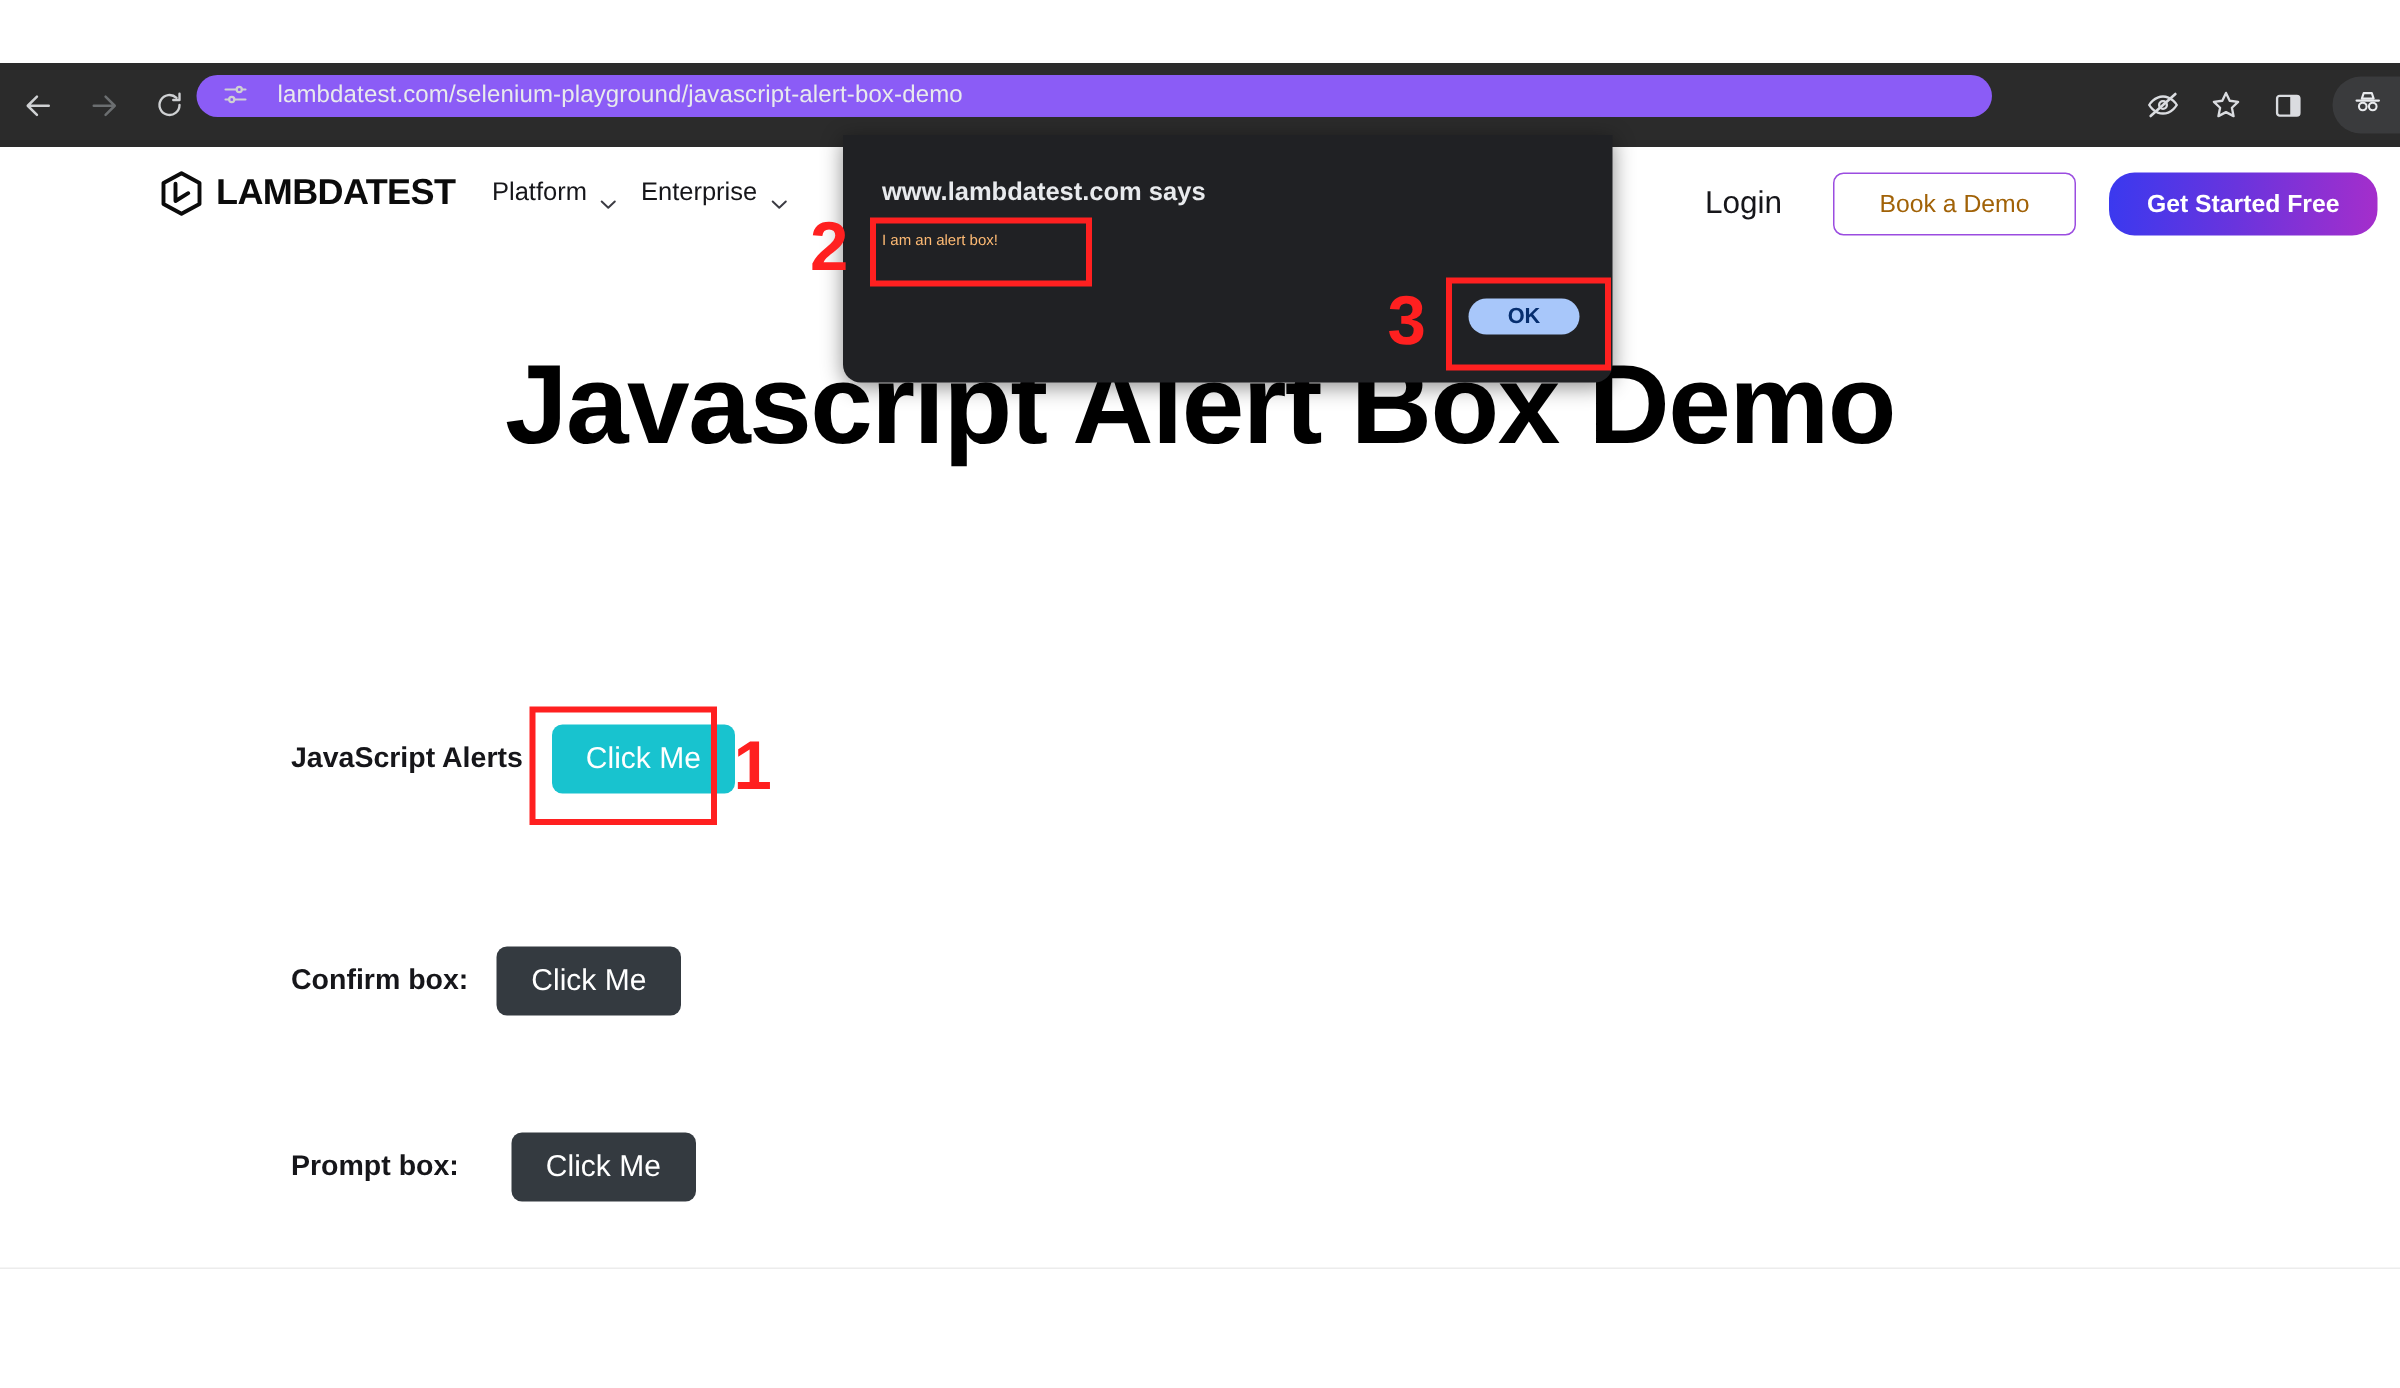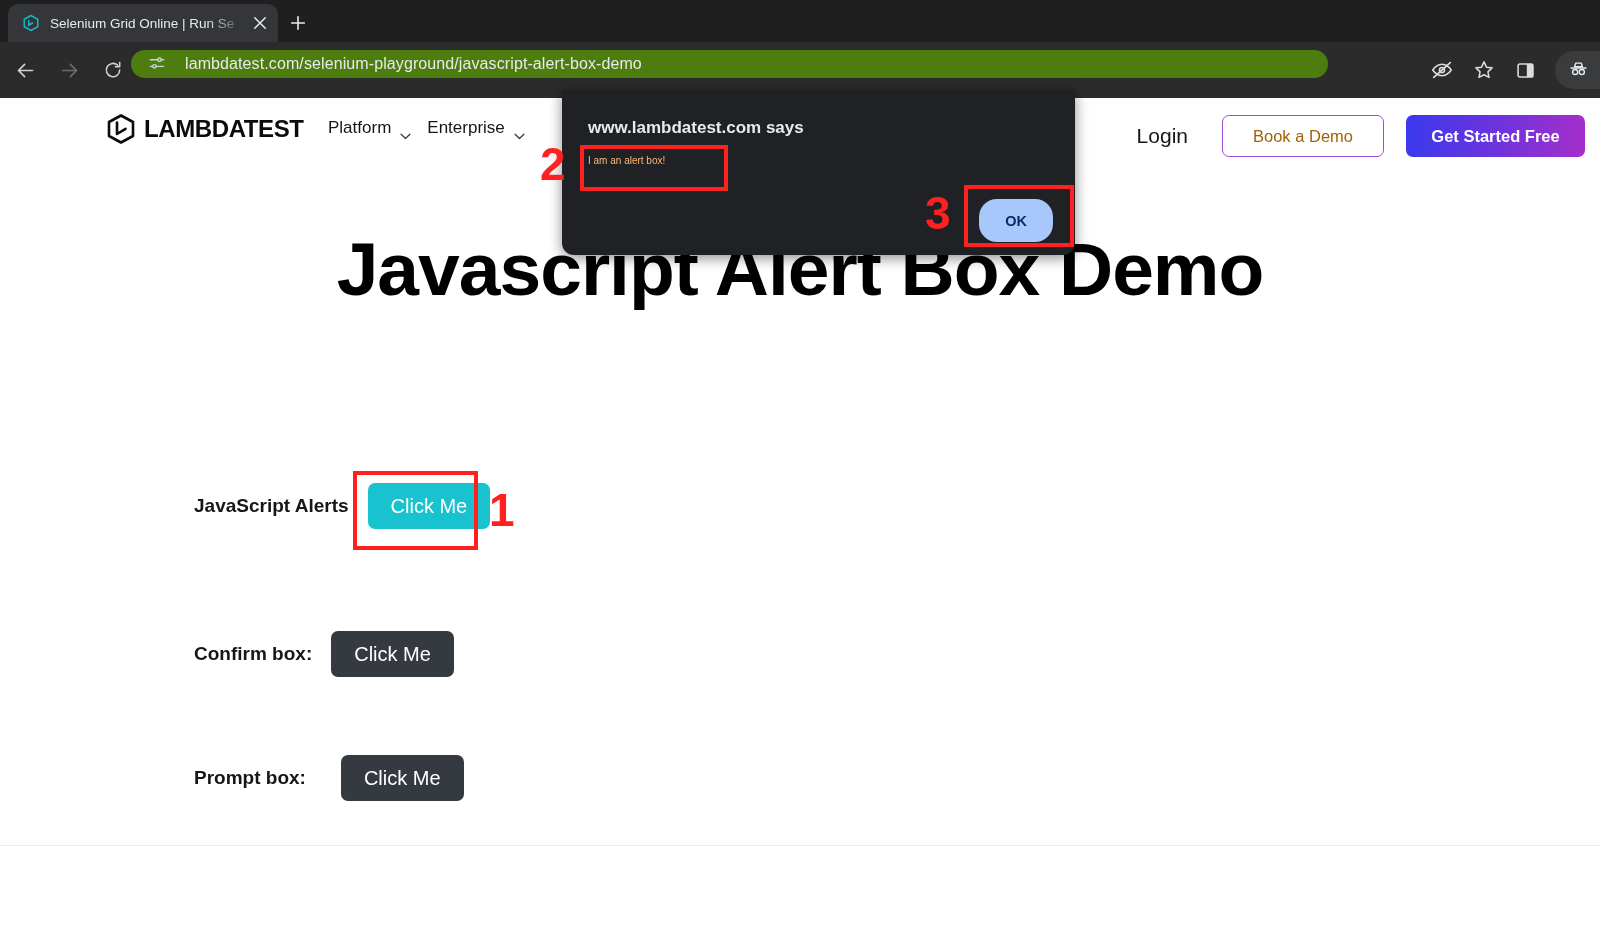--- a/index.html
+++ b/index.html
@@ -45,21 +45,21 @@
   .nav-btn {
     width: 34px; height: 34px; margin-left: 10px; border-radius: 50%;
     display: flex; align-items: center; justify-content: center;
     color: #cfd1d3;
   }
   .nav-btn:first-child { margin-left: 8px; }
   .nav-btn.disabled { color: #6b6e70; }
 
   .omnibox {
     position: absolute; left: 131px; top: 50px; width: 1197px; height: 28px;
-    background: #4d7c0f; border-radius: 20px;
+    background: #8b5cf6; border-radius: 20px;
     display: flex; align-items: center; padding: 0 16px;
   }
   .omni-icon { width: 22px; height: 22px; flex: 0 0 22px; margin-right: 16px; color: #cfd1d3; }
   .omni-url {
     color: #e8eaed; font-size: 16px; white-space: nowrap; overflow: hidden;
     letter-spacing: 0.1px;
   }
 
   .toolbar-right {
     position: absolute; right: 0; top: 50px; height: 40px;
@@ -100,21 +100,21 @@
     position: absolute; right: 30px; top: 17px; display: flex; align-items: center; gap: 0;
   }
   .login-link { font-size: 21px; color: #16161a; margin-right: 34px; }
   .book-demo {
     width: 162px; height: 42px; border-radius: 7px;
     border: 1.6px solid #9b4de0; background: #fff;
     display: flex; align-items: center; justify-content: center;
     font-size: 16.5px; color: #a16207; margin-right: 22px;
   }
   .get-started {
-    width: 179px; height: 42px; border-radius: 7px;
+    width: 179px; height: 42px; border-radius: 17px;
     background: linear-gradient(93deg, #3a39ef 0%, #6a34dd 48%, #a52ecb 100%);
     display: flex; align-items: center; justify-content: center;
     color: #ffffff; font-size: 16.5px; font-weight: 700;
   }
 
   .page-title {
     position: absolute; top: 128px; left: 0; width: 1600px;
     text-align: center; font-size: 75px; font-weight: 700;
     color: #000; letter-spacing: -1px;
   }
@@ -150,21 +150,21 @@
   }
   .js-dialog-title {
     position: absolute; left: 26px; top: 28px;
     color: #e8eaed; font-size: 17px; font-weight: 700;
   }
   .js-dialog-msg {
     position: absolute; left: 26px; top: 65px;
     color: #fdba74; font-size: 10px;
   }
   .js-ok-btn {
-    position: absolute; left: 417px; top: 109px; width: 74px; height: 43px;
+    position: absolute; left: 417px; top: 109px; width: 74px; height: 24px;
     background: #a8c7fa; color: #062e6f; border-radius: 18px;
     display: flex; align-items: center; justify-content: center;
     font-size: 14.5px; font-weight: 600;
   }
 
   
   .anno-box {
     position: absolute; border: 4px solid #ff2020; z-index: 60;
     pointer-events: none;
   }
@@ -177,41 +177,20 @@
   #anno-box-2 { left: 580px; top: 145px; width: 148px; height: 46px; }
   #anno-num-2 { left: 540px; top: 141px; }
   #anno-box-3 { left: 964px; top: 185px; width: 110px; height: 62px; }
   #anno-num-3 { left: 925px; top: 190px; }
 </style>
 </head>
 <body>
 
 <div class="browser">
 
-  <div class="tabstrip">
-    <div class="tab">
-      <span class="tab-favicon">
-        <svg viewBox="0 0 24 24" width="18" height="18">
-          <path d="M12 2 3 7v10l9 5 9-5V7z" fill="none" stroke="#16b8c8" stroke-width="2"></path>
-          <path d="M9 9v6l5-3" fill="none" stroke="#16b8c8" stroke-width="2" stroke-linecap="round"></path>
-        </svg>
-      </span>
-      <span class="tab-title">Selenium Grid Online | Run Se</span>
-      <span class="tab-close">
-        <svg viewBox="0 0 16 16" width="14" height="14">
-          <path d="M2 2 L14 14 M14 2 L2 14" stroke="currentColor" stroke-width="1.7" stroke-linecap="round"></path>
-        </svg>
-      </span>
-    </div>
-    <div class="newtab">
-      <svg viewBox="0 0 20 20" width="18" height="18">
-        <path d="M10 3v14 M3 10h14" stroke="currentColor" stroke-width="1.8" stroke-linecap="round"></path>
-      </svg>
-    </div>
-  </div>
 
   <div class="toolbar">
     <div class="nav-btn">
       <svg viewBox="0 0 24 24" width="21" height="21">
         <path d="M20 12H5 M11 5l-7 7 7 7" fill="none" stroke="currentColor" stroke-width="1.9" stroke-linecap="round" stroke-linejoin="round"></path>
       </svg>
     </div>
     <div class="nav-btn disabled">
       <svg viewBox="0 0 24 24" width="21" height="21">
         <path d="M4 12h15 M13 5l7 7-7 7" fill="none" stroke="currentColor" stroke-width="1.9" stroke-linecap="round" stroke-linejoin="round"></path>

